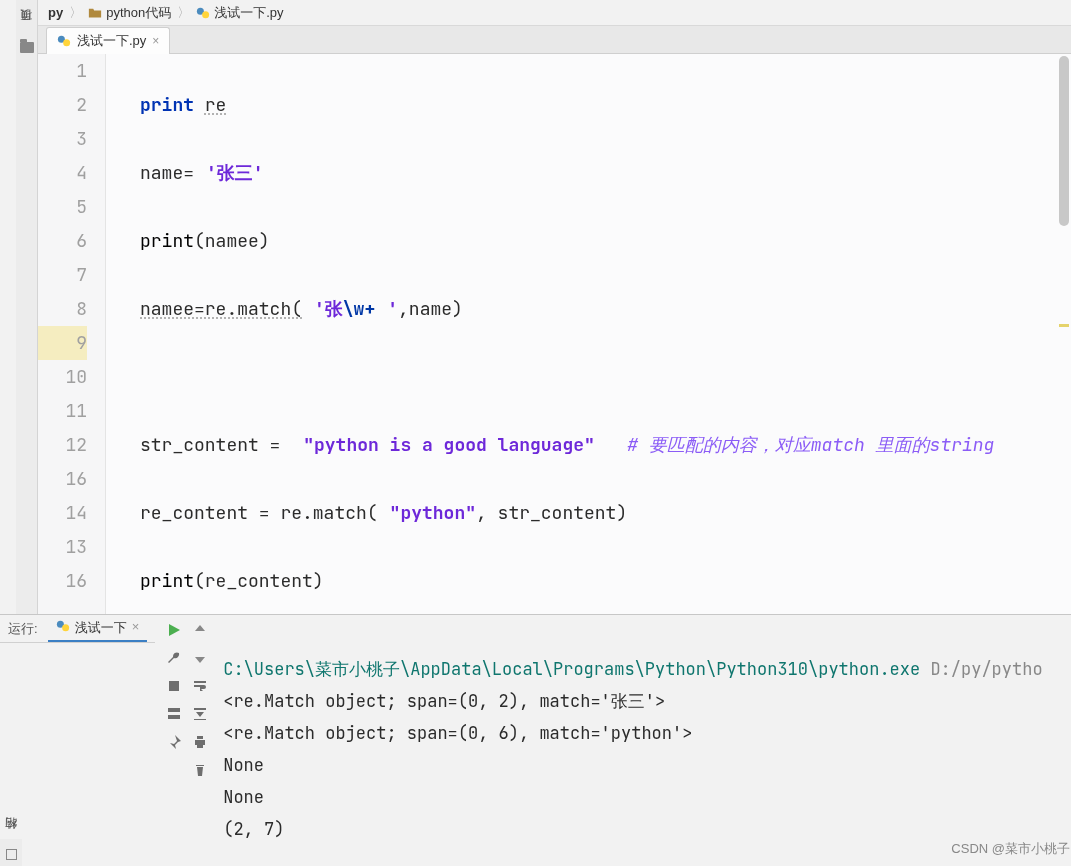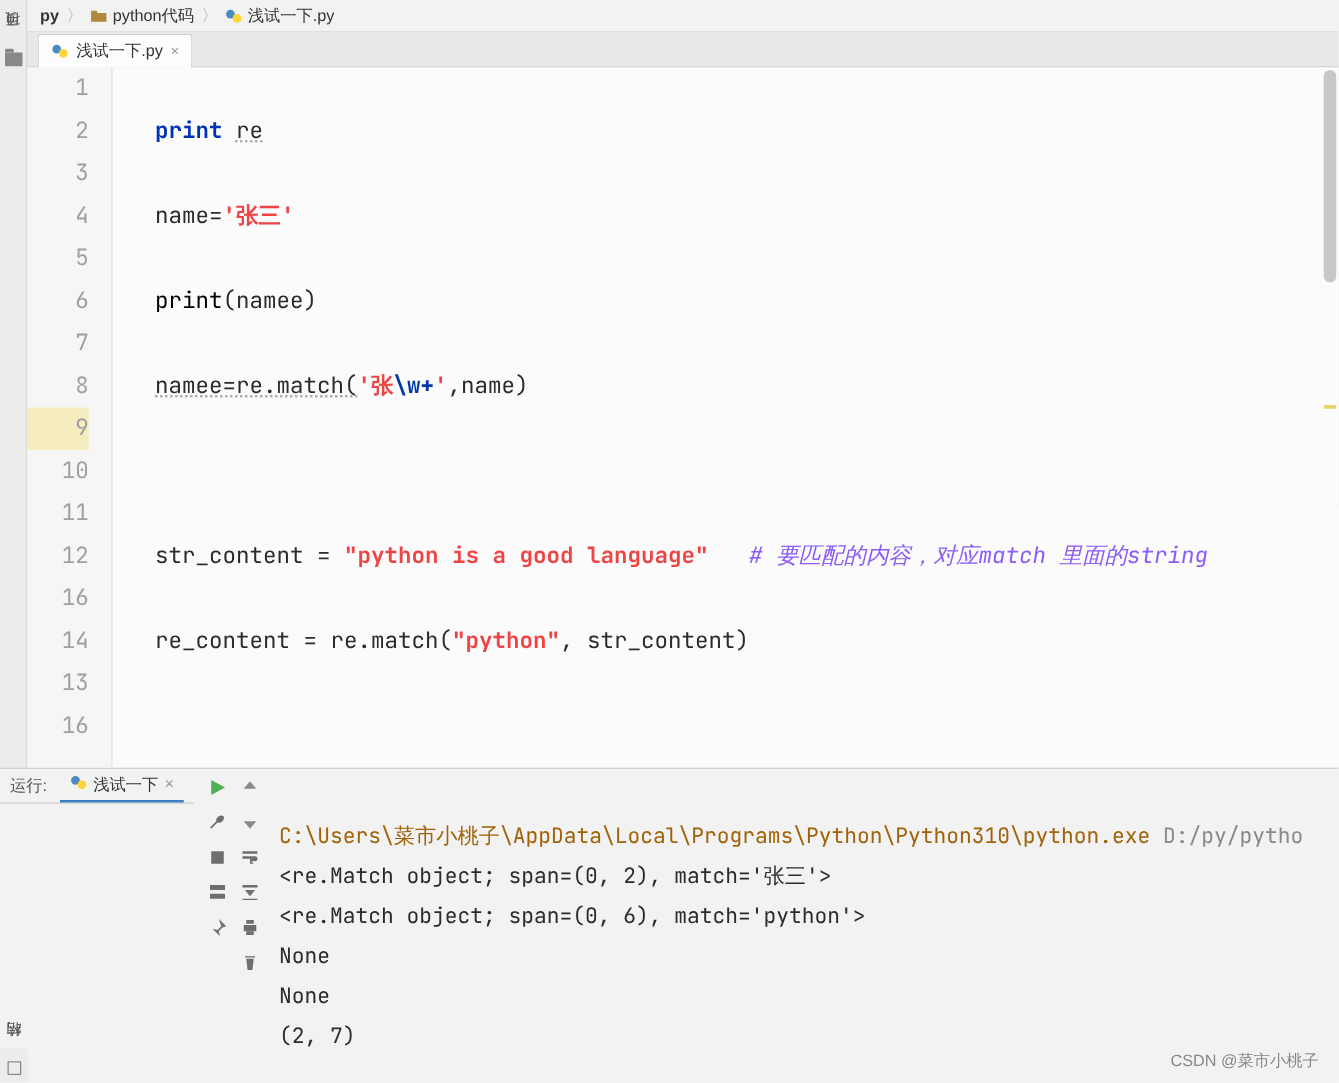--- a/index.html
+++ b/index.html
@@ -6,23 +6,23 @@
   body {
     font-family: "Microsoft YaHei", "SimSun", sans-serif;
     font-size:13px;
     background:#f2f2f2;
     color:#333;
     width:1071px;
     height:866px;
     overflow:hidden;
     position:relative;
   }
-  .watermark { position:absolute; right:16px; bottom:8px; color:#888; font-size:13px; }
-
-  .top-area { display:flex; height:614px; }
+  .watermark { position:absolute; right:1px; bottom:8px; color:#888; font-size:13px; }
+
+  .top-area { display:flex; height:614px;padding-left:16px; }
   .left-rail {
     width:22px; background:#ececec; border-right:1px solid #d4d4d4;
     display:flex; flex-direction:column; align-items:center; padding-top:30px;
     font-size:12px; color:#555;
   }
   .left-rail .vlabel { writing-mode:vertical-rl; transform:rotate(180deg); margin-bottom:12px; }
   .left-rail .folder-icon { width:14px; height:11px; background:#888; border-radius:1px; position:relative; }
   .left-rail .folder-icon:before { content:''; position:absolute; top:-3px; left:0; width:7px; height:3px; background:#888; border-radius:1px 1px 0 0; }
 
   .main-col { flex:1; display:flex; flex-direction:column; min-width:0; }
@@ -56,21 +56,21 @@
     width:68px; text-align:right; padding-right:18px; color:#a0a0a0;
     background:#f6f6f7; border-right:1px solid #e4e4e4; user-select:none;
   }
   .gutter div { height:34px; }
   .code { flex:1; padding-left:34px; white-space:pre; overflow:hidden; color:#2b2b2b; }
   .code .row { height:34px; }
   .gutter .hl-g { background:#f5edc0; }
 
   
   .kw  { color:#0033b3; font-weight:bold; }
-  .str { color:#ef4444; font-weight:bold; }
+  .str { color:#6d28d9; font-weight:bold;margin-left:12px; }
   .esc { color:#0037a6; font-weight:bold; }
   .cmt { color:#8b5cf6; font-style:italic; }
   .fn  { color:#000; }
   .dotted { text-decoration:underline dotted #aaa; text-underline-offset:3px; }
 
   .run-panel {
     border-top:1px solid #c7c7c7; background:#f2f2f2;
     height:230px; display:flex; flex-direction:row;
   }
   .run-header {
@@ -93,21 +93,21 @@
   .glyph svg { width:16px; height:16px; }
   .glyph.green svg { fill:#4caf50; }
   .glyph.arrow svg { fill:#888; }
   .glyph.gray svg { fill:#6e6e6e; }
 
   .console {
     flex:1; font-family:"JetBrains Mono","Consolas",monospace;
     font-size:17px; line-height:32px; padding:6px 6px 0 6px; color:#2b2b2b;
     white-space:pre; overflow:hidden;
   }
-  .console .path1 { color:#a16207; }
+  .console .path1 { color:#0f766e; }
   .console .path2 { color:#888; }
 
   .bottom-rail {
     position:absolute; left:0; bottom:0; width:22px; background:#ececec;
     display:flex; flex-direction:column; align-items:center; justify-content:flex-end;
     gap:10px; padding-bottom:6px;
   }
   .bottom-rail .vlabel { writing-mode:vertical-rl; transform:rotate(180deg); font-size:12px; color:#555; }
   .tiny-sq { width:11px; height:11px; border:1px solid #888; }
 
@@ -181,20 +181,21 @@
           <div>16</div>
       </div>
       <div class="code">
 <div class="row"><span class="kw">print</span><span> </span><span class="dotted">re</span></div>
 <div class="row"><span>name=</span><span class="str">'张三'</span></div>
 <div class="row"><span class="fn">print</span><span>(namee)</span></div>
 <div class="row"><span class="dotted">namee=re.match(</span><span class="str">'张</span><span class="esc">\w+</span><span class="str">'</span><span>,name)</span></div>
 <div class="row"></div>
 <div class="row"><span>str_content = </span><span class="str">"python is a good language"</span><span>   </span><span class="cmt"># 要匹配的内容，对应match 里面的string</span></div>
 <div class="row"><span>re_content = re.match(</span><span class="str">"python"</span><span>, str_content)</span></div>
+<div class="row"><span class="fn">print</span><span>(re_content)</span></div>
 
 
 
 
 
 
 
 
       </div>
     </div>

